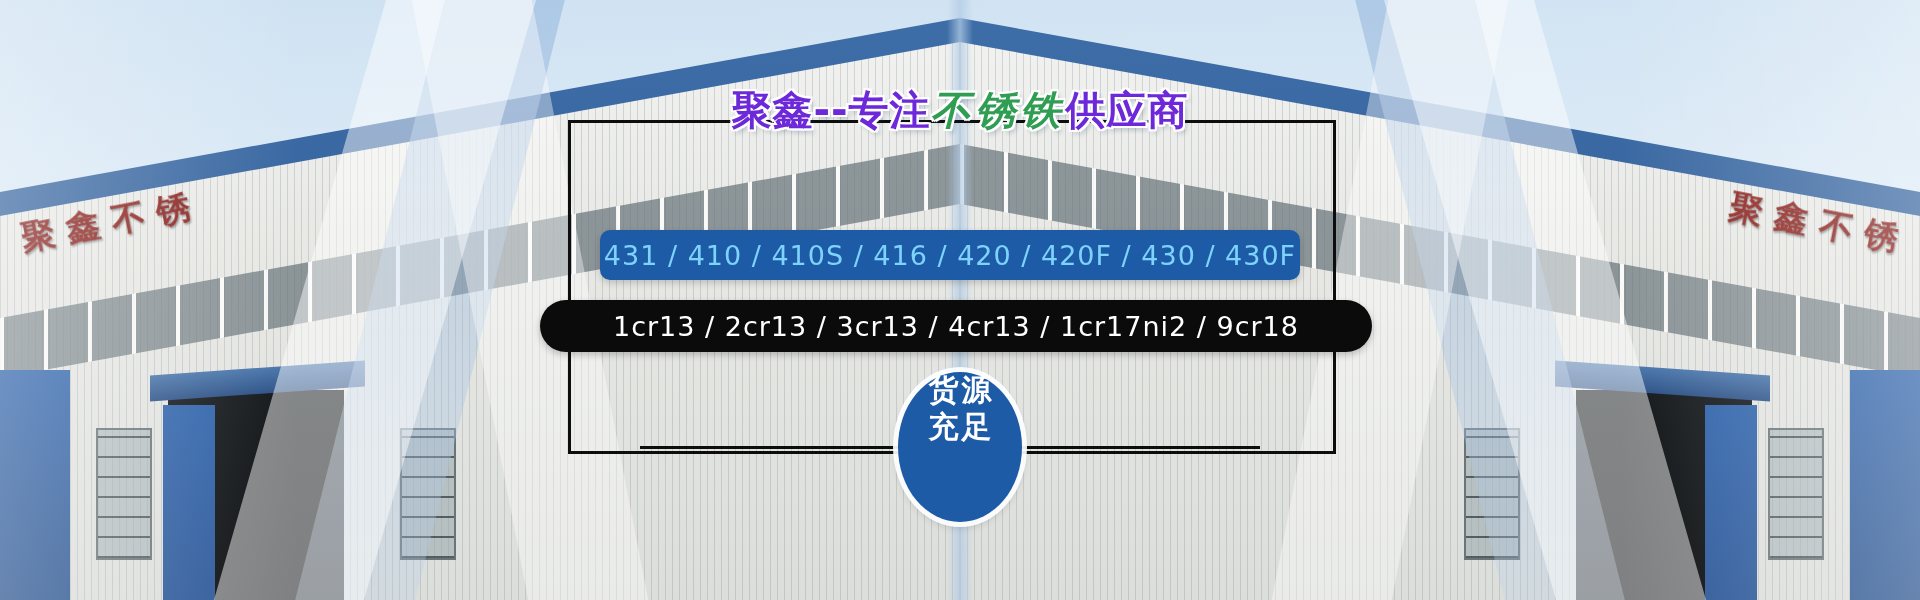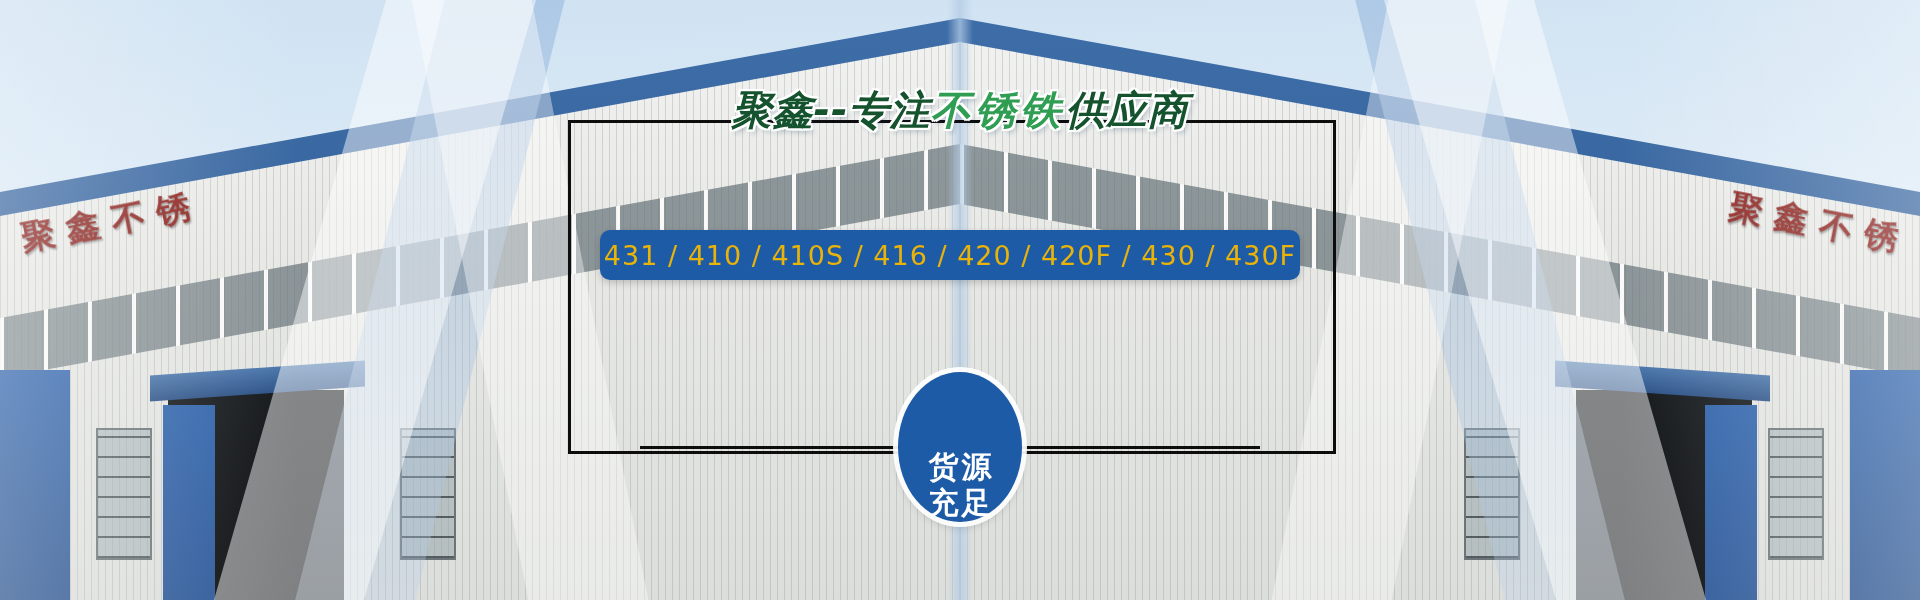--- a/index.html
+++ b/index.html
@@ -215,40 +215,40 @@
   .headline span {
     font-family: "DejaVu Sans", "Liberation Sans", sans-serif;
     font-size: 40px;
     font-weight: bold;
     letter-spacing: 1px;
     text-shadow:
       -2px 0 #fff, 2px 0 #fff, 0 -2px #fff, 0 2px #fff,
       -2px -2px #fff, 2px -2px #fff, -2px 2px #fff, 2px 2px #fff,
       3px 4px 5px rgba(20,50,90,.28);
   }
-  .headline .hl-blue  { color: #14532d; font-style: italic; }
+  .headline .hl-blue  { color: #6d28d9; }
   .headline .hl-green { color: #2f9d52; font-style: italic; letter-spacing: 5px; }
 
   .pill {
     position: absolute;
     display: flex;
     align-items: center;
     justify-content: center;
     white-space: nowrap;
     z-index: 7;
     font-family: "DejaVu Sans", "Liberation Sans", sans-serif;
   }
   .pill-grades {
     left: 600px;
     top: 230px;
     width: 700px;
     height: 50px;
     border-radius: 10px;
     background: #1d5ba7;
-    color: #eab308;
+    color: #7dd3fc;
     font-size: 27px;
     letter-spacing: 1px;
     box-shadow: 0 3px 7px rgba(0,0,0,.18);
   }
   .pill-alloys {
     left: 540px;
     top: 300px;
     width: 832px;
     height: 52px;
     border-radius: 26px;
@@ -279,21 +279,21 @@
     gap: 48px;
     z-index: 8;
   }
   .badge {
     width: 124px;
     height: 150px;
     border-radius: 50%;
     display: flex;
     flex-direction: column;
     align-items: center;
-    justify-content: flex-end;
+    justify-content: flex-start;
     color: #ffffff;
     font-family: "DejaVu Sans", "Liberation Sans", sans-serif;
     font-size: 30px;
     font-weight: bold;
     line-height: 1.22;
     letter-spacing: 3px;
     box-shadow: 0 0 0 5px rgba(255,255,255,.92), 0 4px 10px rgba(0,0,0,.22);
   }
   .badge .ln { display: block; text-indent: 3px; }
   .badge-blue  { background: #1d5ba7; }
@@ -352,20 +352,21 @@
   <div class="content">
 
     <div class="frame"></div>
 
     <div class="headline">
       <span class="hl-blue">聚鑫--专注</span><span class="hl-green">不锈铁</span><span class="hl-blue">供应商</span>
     </div>
 
     <div class="pill pill-grades">431  /  410   /  410S / 416 / 420 / 420F / 430 / 430F</div>
 
+    <div class="pill pill-alloys">1cr13  /  2cr13  /  3cr13  /  4cr13  /  1cr17ni2  /  9cr18</div>
 
     <div class="connector"></div>
 
     <div class="badges">
       <div class="badge badge-blue">
         <span class="ln">货源</span>
         <span class="ln">充足</span>
       </div>
     </div>
 

